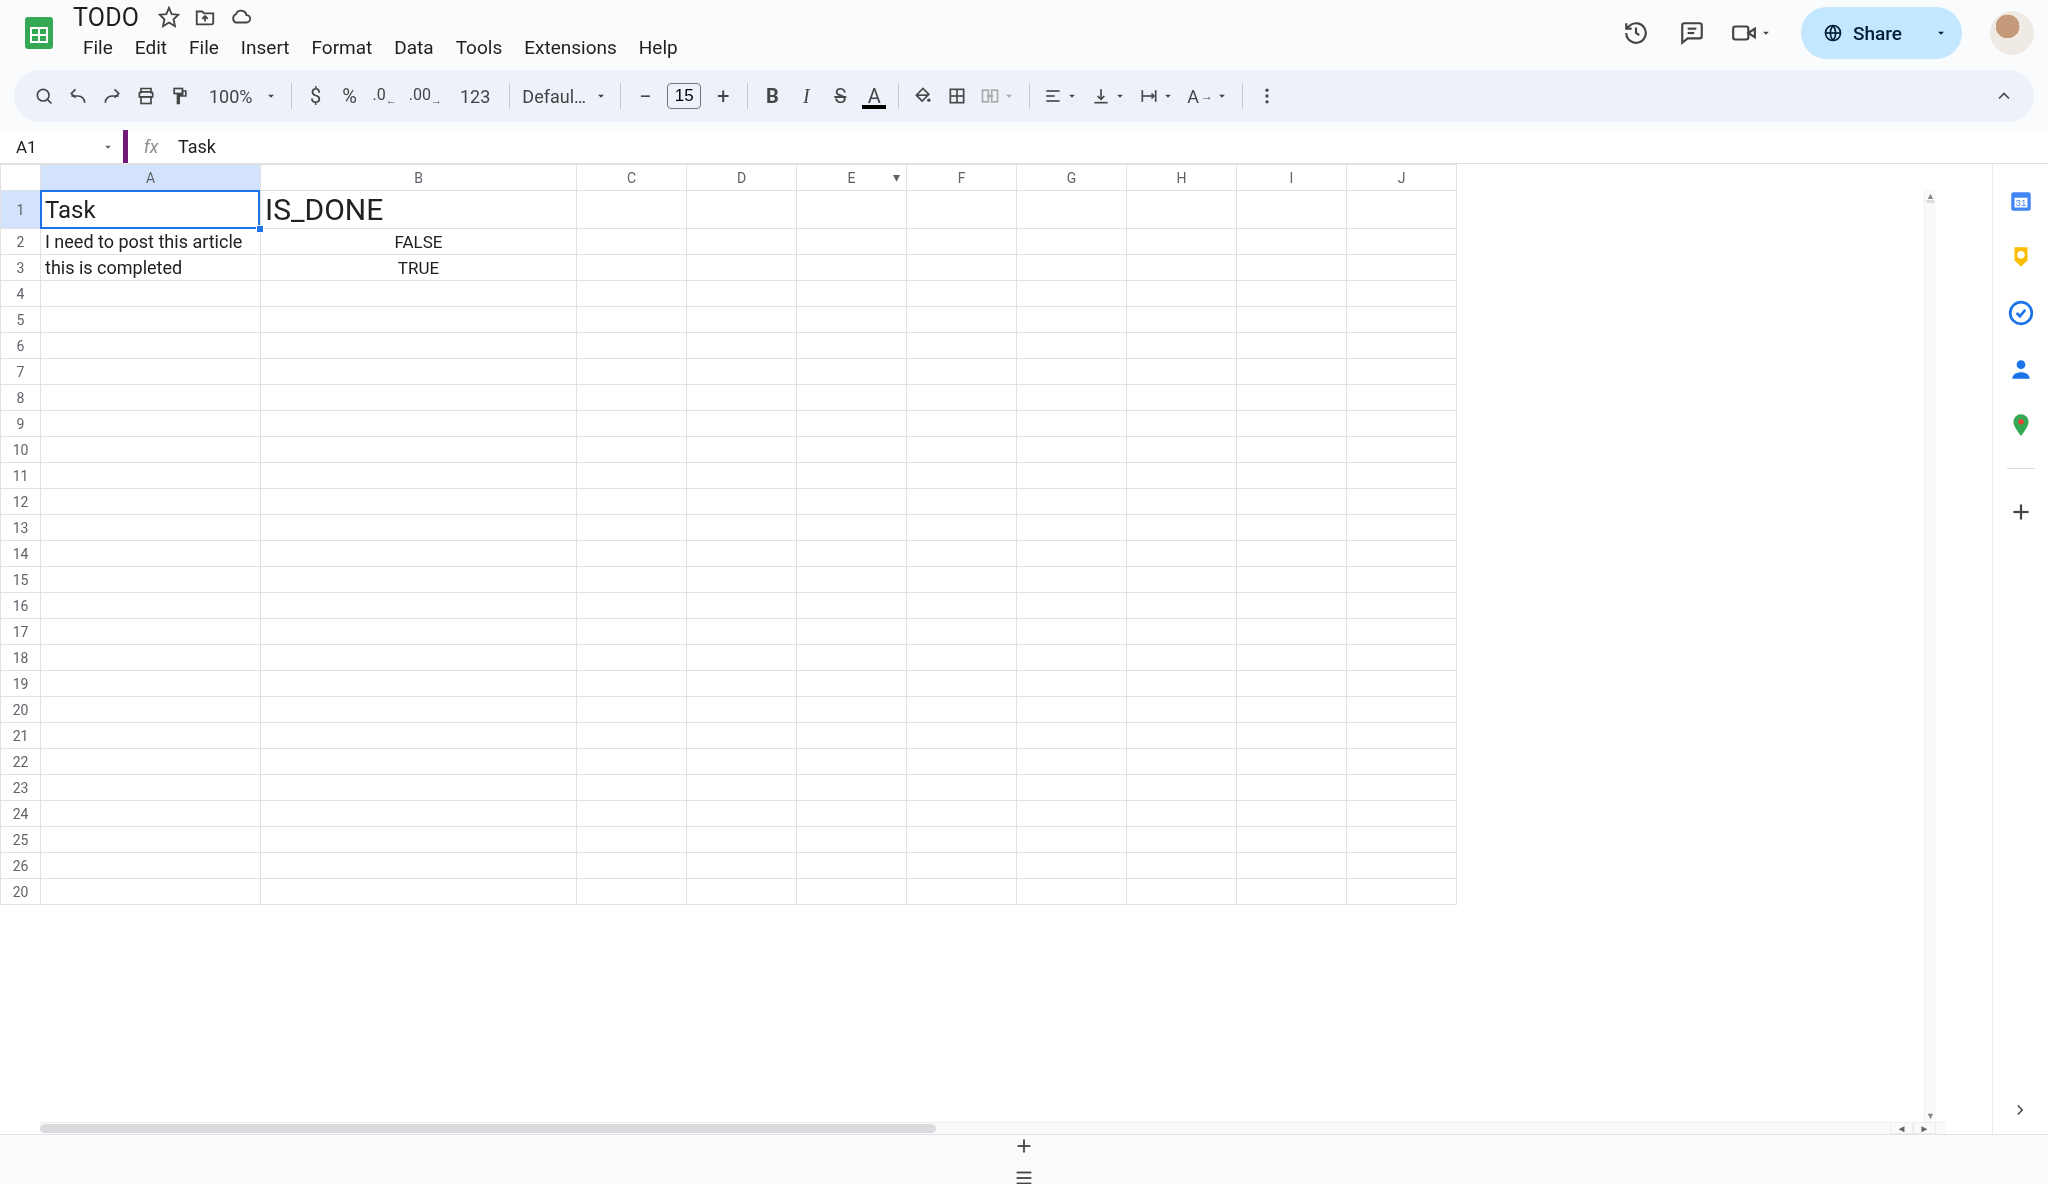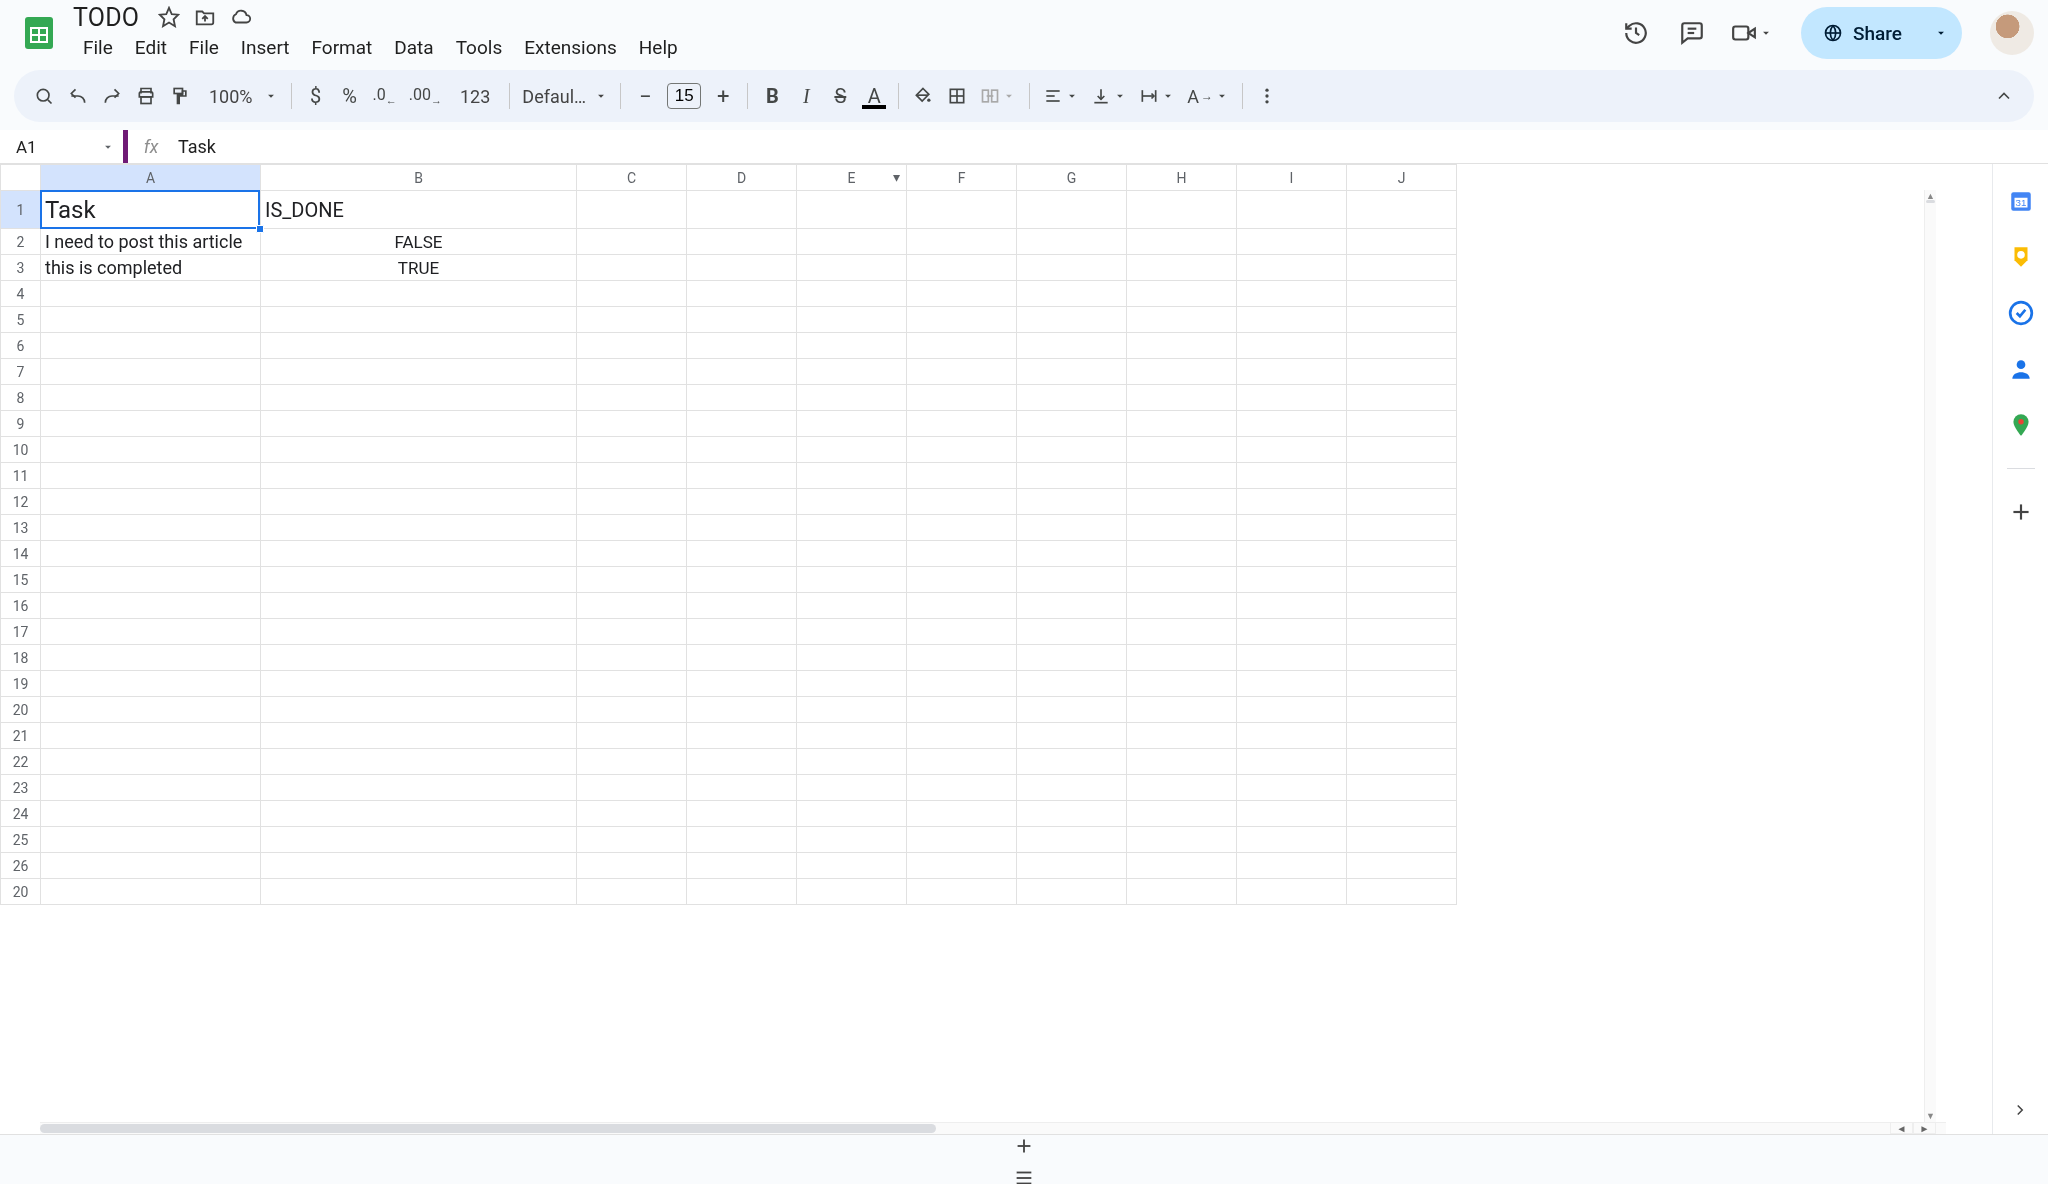--- a/index.html
+++ b/index.html
@@ -375,21 +375,21 @@
               <th class="col-header col-G" style="width: 110px;"><span>G</span></th>
               <th class="col-header col-H" style="width: 110px;"><span>H</span></th>
               <th class="col-header col-I" style="width: 110px;"><span>I</span></th>
               <th class="col-header col-J" style="width: 110px;"><span>J</span></th>
             </tr>
           </thead>
           <tbody>
             <tr class="row-1">
               <th class="row-header">1</th>
               <td class="cell" style="font-size: 24px;">Task</td>
-              <td class="cell" style="font-size: 20px;">IS_DONE</td>
+              <td class="cell" style="font-size: 30px;">IS_DONE</td>
               <td class="cell" style="font-size: 24px;"></td>
               <td class="cell" style="font-size: 24px;"></td>
               <td class="cell" style="font-size: 24px;"></td>
               <td class="cell" style="font-size: 24px;"></td>
               <td class="cell" style="font-size: 24px;"></td>
               <td class="cell" style="font-size: 24px;"></td>
               <td class="cell" style="font-size: 24px;"></td>
               <td class="cell" style="font-size: 24px;"></td>
             </tr>
             <tr class="row-2">

